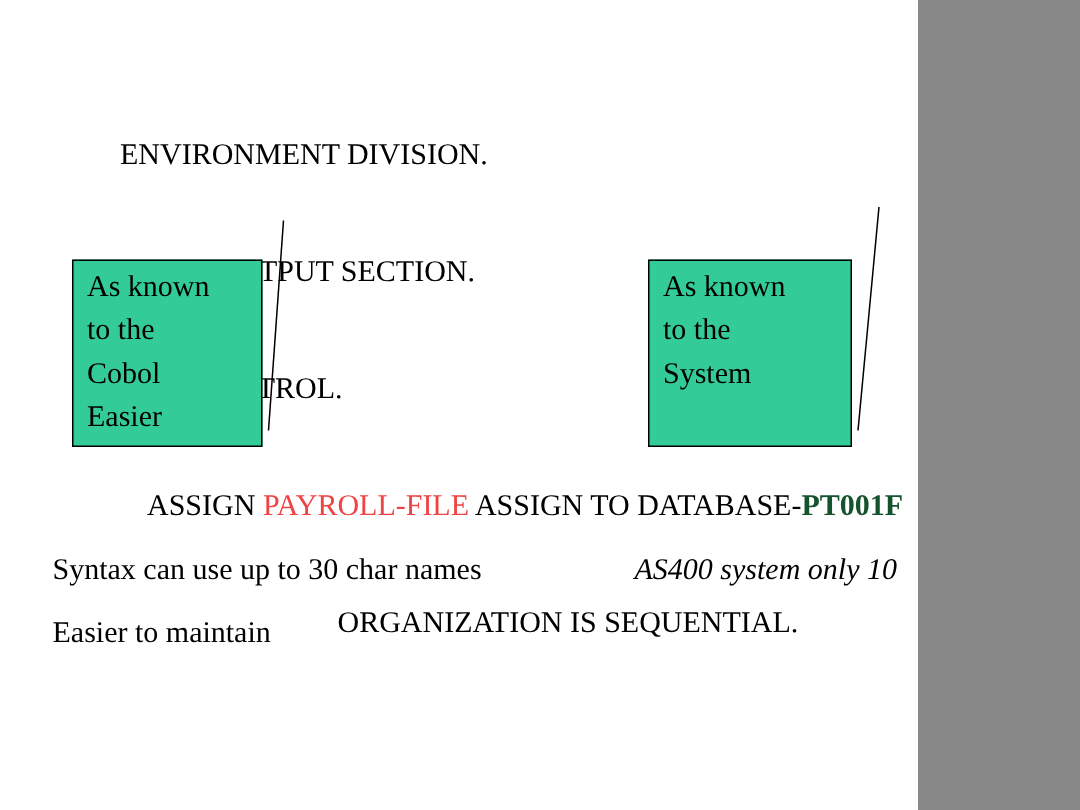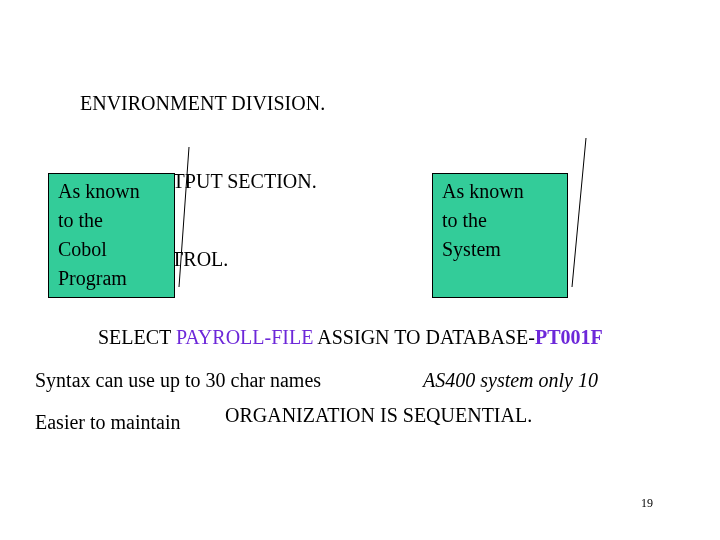--- a/index.html
+++ b/index.html
@@ -1,40 +1,40 @@
 <!DOCTYPE html>
 <html><head>
 <meta charset="utf-8">
 <style>
   * { margin: 0; padding: 0; box-sizing: border-box; }
   html, body { background: #888; }
   .slide {
     position: relative;
-    width: 720px;
+    width: 612px;
     height: 540px;
     background: #ffffff;
     overflow: hidden;
     font-family: "Liberation Serif", "DejaVu Serif", serif;
     color: #000000;
   }
 
   
   .code-block {
     position: absolute;
     left: 80px;
     top: 38px;
     font-size: 20px;
     line-height: 26px;
     white-space: pre;
   }
   .code-line { display: block; }
   .indent-1 { padding-left: 18px; }
   .indent-2 { padding-left: 145px; }
-  .tok-blue { color: #6d28d9; }
-  .tok-blue-bold { color: #6d28d9; font-weight: bold; }
+  .tok-blue { color: #ef4444; }
+  .tok-blue-bold { color: #14532d; font-weight: bold; }
 
   
   .connectors {
     position: absolute;
     left: 0; top: 0;
     width: 720px; height: 540px;
     pointer-events: none;
   }
 
   
@@ -74,34 +74,34 @@
 </style>
 </head>
 <body>
 
 <div class="slide">
 
   <div class="code-block">
     <span class="code-line">ENVIRONMENT DIVISION.</span>
     <span class="code-line">INPUT-OUTPUT SECTION.</span>
     <span class="code-line">FILE-CONTROL.</span>
-    <span class="code-line indent-1"><span>SELECT </span><span class="tok-blue">PAYROLL-FILE</span><span> ASSIGN TO DATABASE-</span><span class="tok-blue-bold">PT001F</span></span>
+    <span class="code-line indent-1"><span>ASSIGN </span><span class="tok-blue">PAYROLL-FILE</span><span> ASSIGN TO DATABASE-</span><span class="tok-blue-bold">PT001F</span></span>
     <span class="code-line indent-2">ORGANIZATION IS SEQUENTIAL.</span>
   </div>
 
   <svg class="connectors" viewBox="0 0 720 540" xmlns="http://www.w3.org/2000/svg">
     <line x1="189" y1="147" x2="179" y2="287" stroke="#000000" stroke-width="1"></line>
     <line x1="586" y1="138" x2="572" y2="287" stroke="#000000" stroke-width="1"></line>
   </svg>
 
   <div class="callout left-box">
     <span class="box-line">As known</span>
     <span class="box-line">to the</span>
     <span class="box-line">Cobol</span>
-    <span class="box-line">Program</span>
+    <span class="box-line">Easier</span>
   </div>
 
   <div class="callout right-box">
     <span class="box-line">As known</span>
     <span class="box-line">to the</span>
     <span class="box-line">System</span>
   </div>
 
   <div class="note note-syntax">Syntax can use up to 30 char names</div>
   <div class="note note-as400">AS400 system only 10</div>

